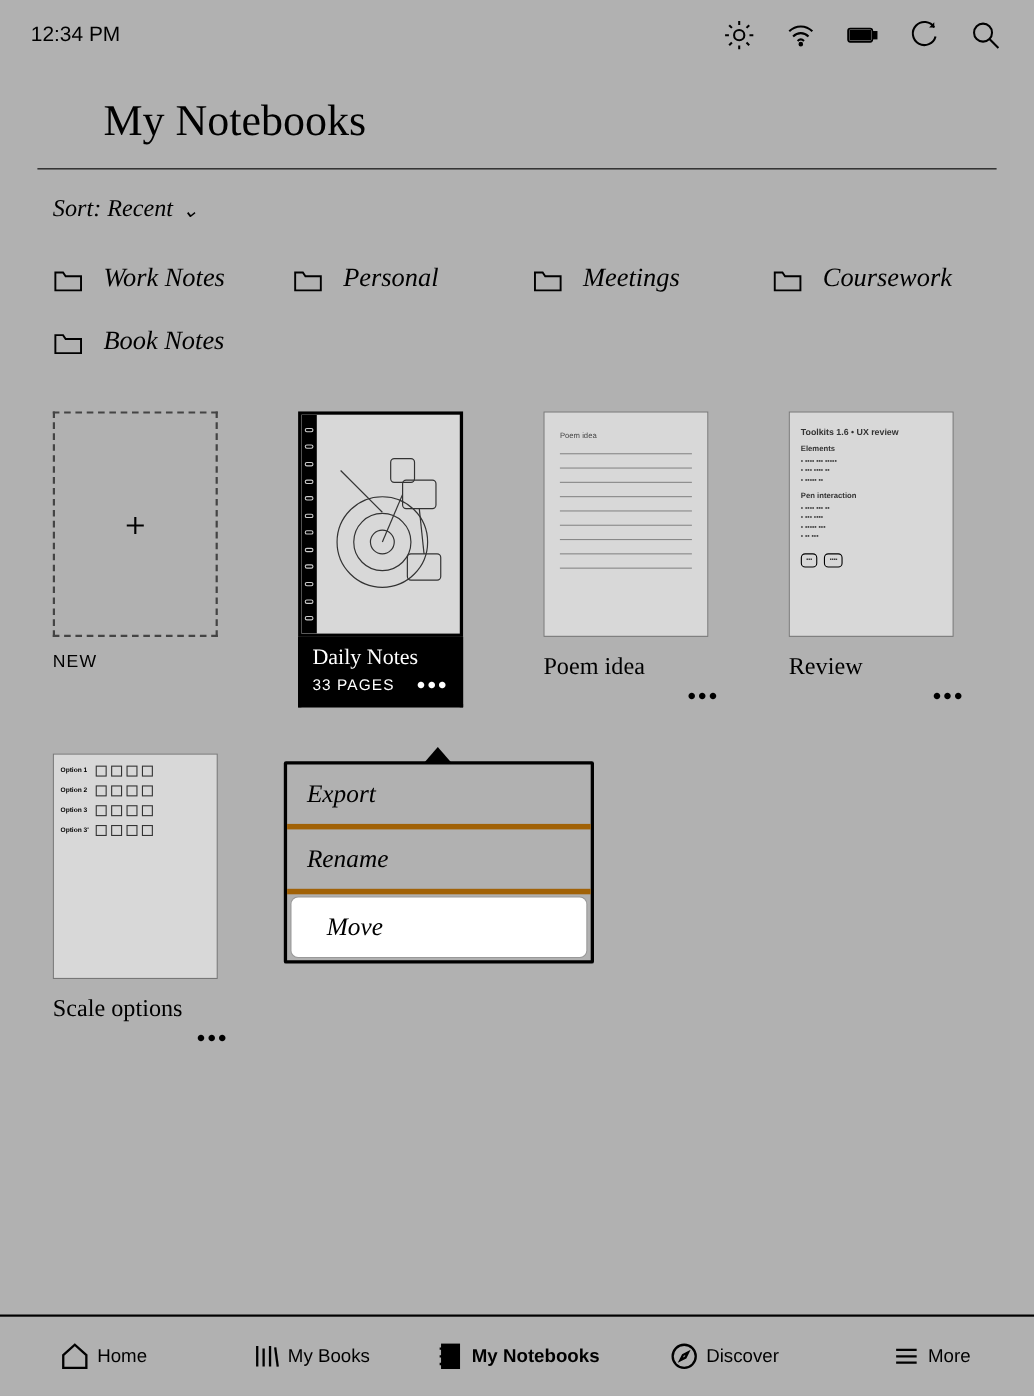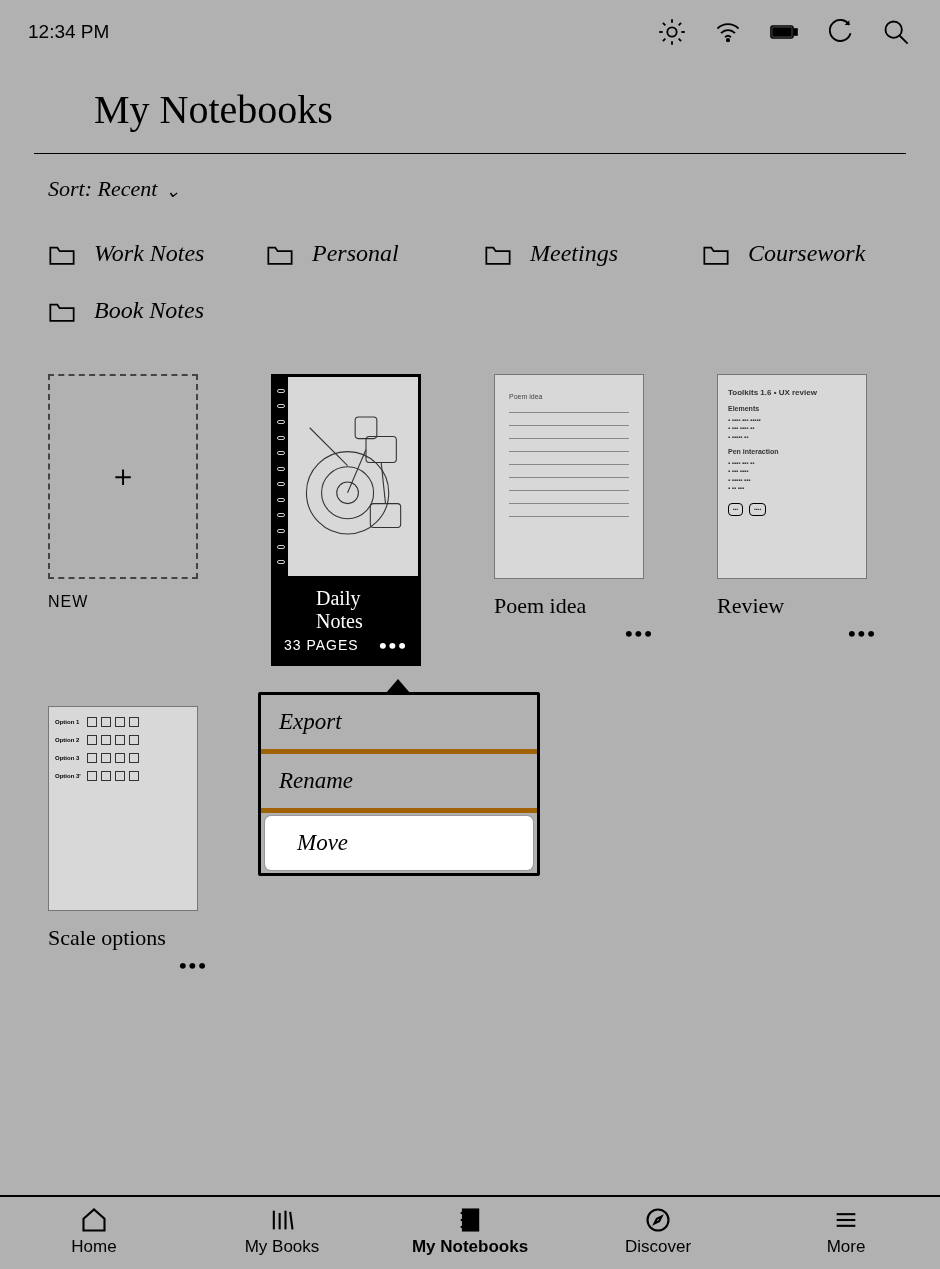--- a/index.html
+++ b/index.html
@@ -77,21 +77,21 @@
   .dots{font-size:22px;letter-spacing:2px;cursor:pointer;font-weight:bold;line-height:0.5;}
 
   
   .sel-card{width:150px;position:relative;}
   .sel-thumb{width:150px;height:205px;border:3px solid #000;background:#d8d8d8;overflow:hidden;position:relative;}
   .sel-footer{
     background:#000;color:#fff;padding:8px 10px 10px 10px;
     border-left:3px solid #000;border-right:3px solid #000;border-bottom:3px solid #000;
     width:150px;
   }
-  .sel-footer .t{font-size:20px;margin-left:32px;}
+  .sel-footer .t{font-size:20px;}
   .sel-footer .row2{display:flex;justify-content:space-between;align-items:center;margin-top:4px;}
   .sel-footer .pg{font-family:-apple-system,Helvetica,Arial,sans-serif;font-size:14px;letter-spacing:1px;}
   .sel-footer .dots{color:#fff;}
 
   
   .ctx-pointer{
     position:absolute;
     width:0;height:0;
     border-left:12px solid transparent;
     border-right:12px solid transparent;
@@ -143,21 +143,21 @@
   .sketch svg{width:100%;height:100%;}
 
   
   .nav{
     position:absolute;left:0;right:0;bottom:0;
     height:74px;
     background:var(--bg);
     border-top:2px solid #000;
     display:grid;grid-template-columns:repeat(5,1fr);
   }
-  .nav-item{display:flex;flex-direction:column;align-items:center;justify-content:center;gap:6px;cursor:pointer;font-family:-apple-system,Helvetica,Arial,sans-serif;}
+  .nav-item{display:flex;flex-direction:row;align-items:center;justify-content:center;gap:6px;cursor:pointer;font-family:-apple-system,Helvetica,Arial,sans-serif;}
   .nav-item .ni{width:28px;height:22px;display:flex;align-items:center;justify-content:center;}
   .nav-item .nl{font-size:17px;}
   .nav-item.active .nl{font-weight:700;}
   .nav-item svg{stroke:#000;fill:none;stroke-width:1.8;}
   .nav-item.active svg{fill:#000;}
 </style>
 </head>
 <body>
 
 <div class="status">

